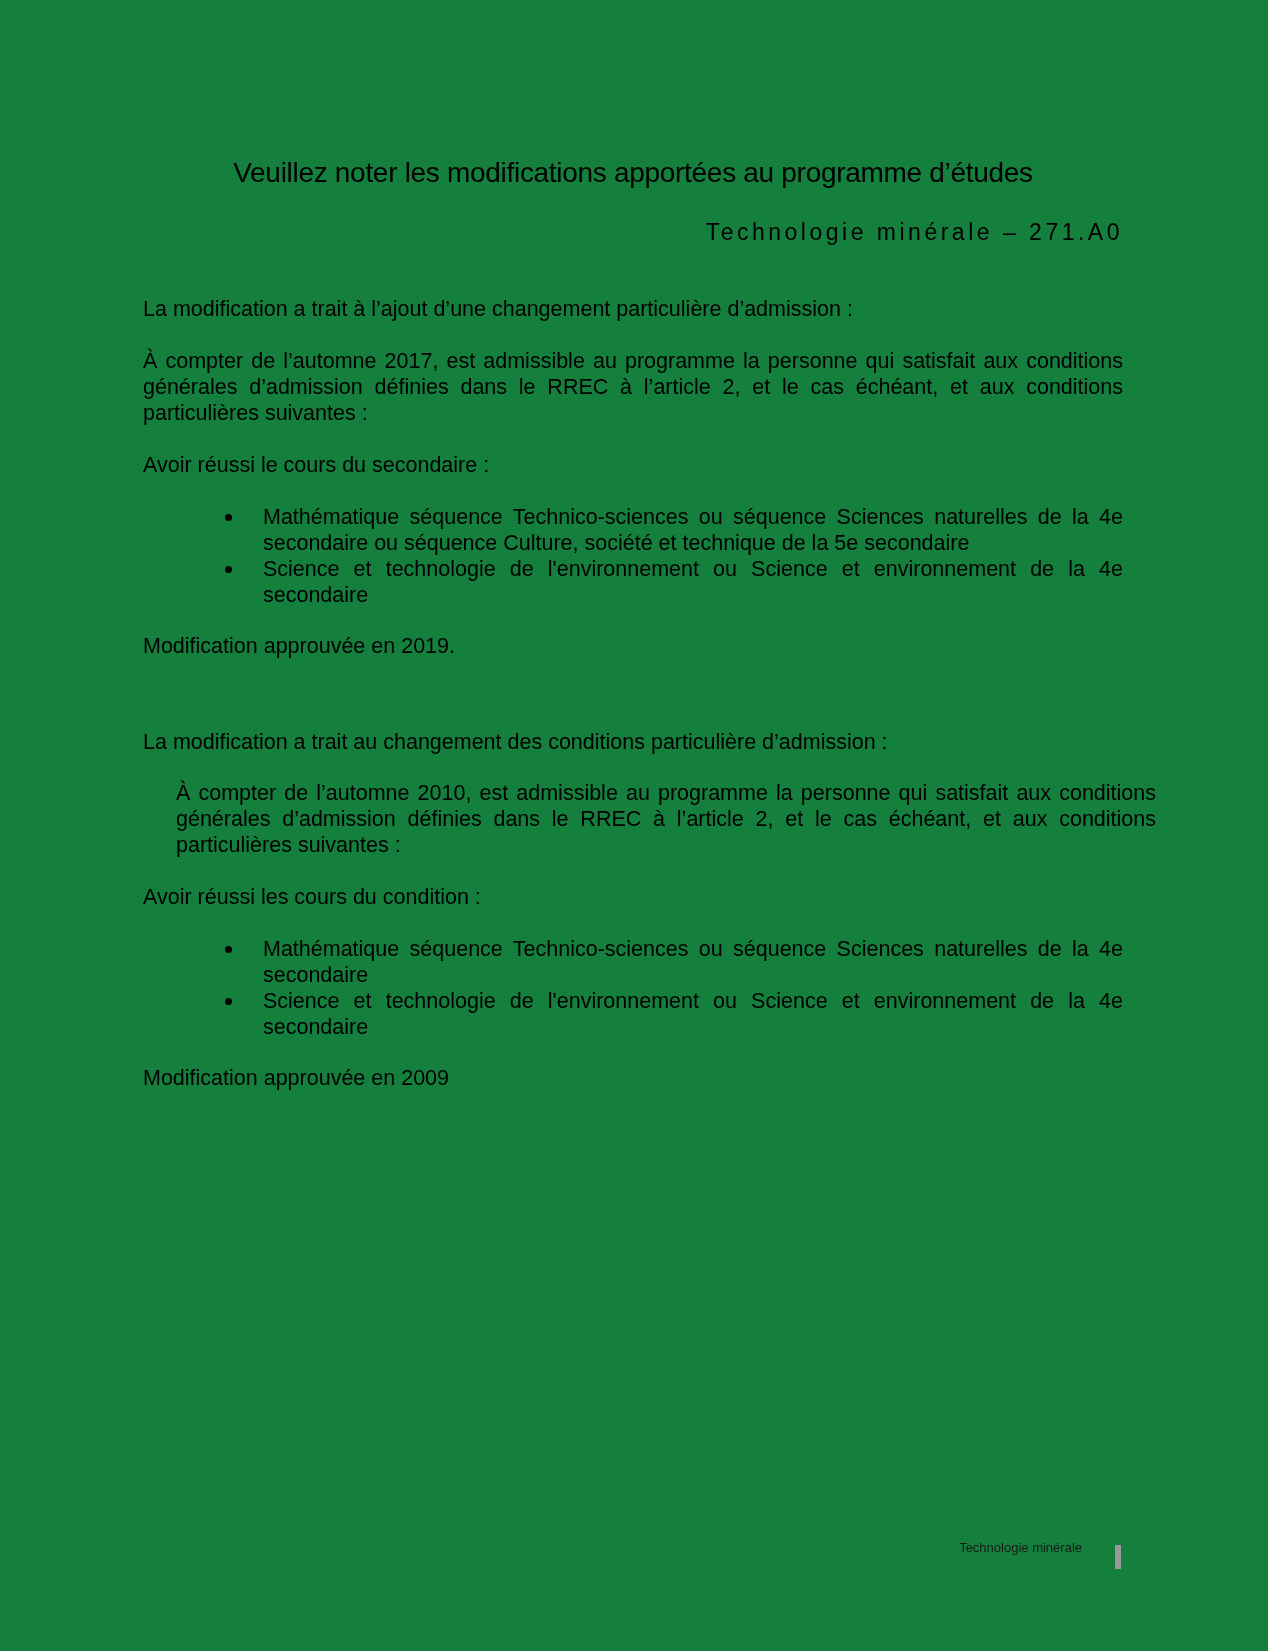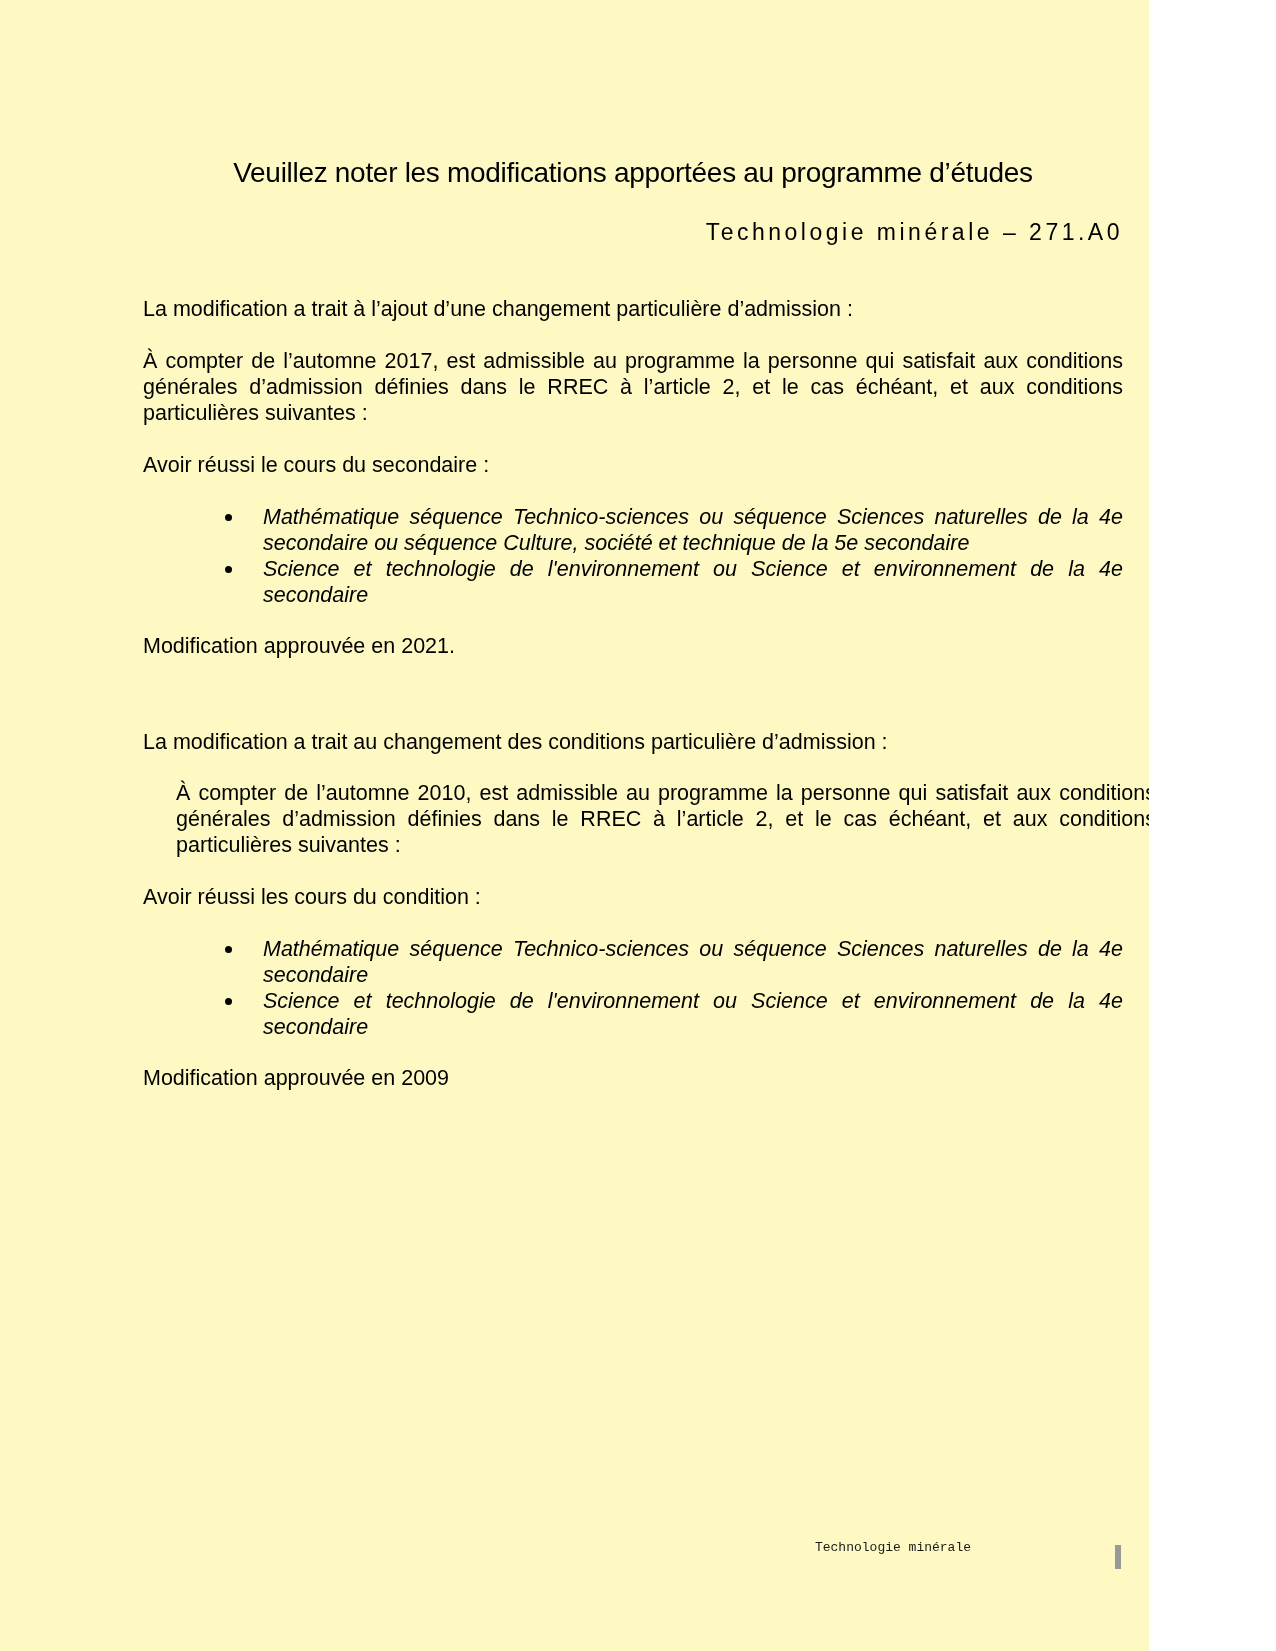--- a/index.html
+++ b/index.html
@@ -2,23 +2,23 @@
 <html lang="fr"><head>
 <meta charset="utf-8">
 <style>
   html, body {
     margin: 0;
     padding: 0;
     background: #ffffff;
   }
   .page {
     position: relative;
-    width: 1149px;
+    width: 1268px;
     height: 1651px;
-    background: #fef9c3;
+    background: #15803d;
     font-family: "Liberation Sans", "DejaVu Sans", sans-serif;
     color: #000000;
     overflow: hidden;
   }
   .block {
     position: absolute;
     left: 143px;
     width: 980px;
     font-size: 21.5px;
     line-height: 26px;
@@ -40,45 +40,43 @@
     text-align: right;
     white-space: nowrap;
     margin-top: 23px;
   }
   .justified {
     text-align: justify;
   }
   .bullet-list {
     padding: 0;
     margin: 0;
-    font-style: italic;
   }
   .bullet-item {
     position: relative;
     padding-left: 120px;
     text-align: justify;
   }
   .bullet-dot {
     position: absolute;
     left: 82px;
     top: 10px;
     width: 7px;
     height: 7px;
     border-radius: 50%;
     background: #000000;
   }
   .footer-label {
     position: absolute;
     top: 1540px;
-    right: 178px;
+    right: 186px;
     font-size: 13px;
     line-height: 16px;
     color: #1a1a1a;
     white-space: nowrap;
-    font-family: Liberation Mono, monospace;
   }
   .footer-bar {
     position: absolute;
     left: 1115px;
     top: 1545px;
     width: 6px;
     height: 24px;
     background: #999999;
   }
   
@@ -112,21 +110,21 @@
     <div class="bullet-item">
       <span class="bullet-dot"></span>
       <span>Mathématique séquence Technico-sciences ou séquence Sciences naturelles de la 4e secondaire ou séquence Culture, société et technique de la 5e secondaire</span>
     </div>
     <div class="bullet-item">
       <span class="bullet-dot"></span>
       <span>Science et technologie de l'environnement ou Science et environnement de la 4e secondaire</span>
     </div>
   </div>
 
-  <div class="block p-s1-approve">Modification approuvée en 2021.</div>
+  <div class="block p-s1-approve">Modification approuvée en 2019.</div>
 
   <div class="block p-s2-intro">La modification a trait au changement des conditions particulière d’admission :</div>
 
   <div class="block justified p-s2-body">À compter de l’automne 2010, est admissible au programme la personne qui satisfait aux conditions générales d’admission définies dans le RREC à l’article 2, et le cas échéant, et aux conditions particulières suivantes :</div>
 
   <div class="block p-s2-leadin">Avoir réussi les cours du condition :</div>
 
   <div class="block bullet-list p-s2-list">
     <div class="bullet-item">
       <span class="bullet-dot"></span>

